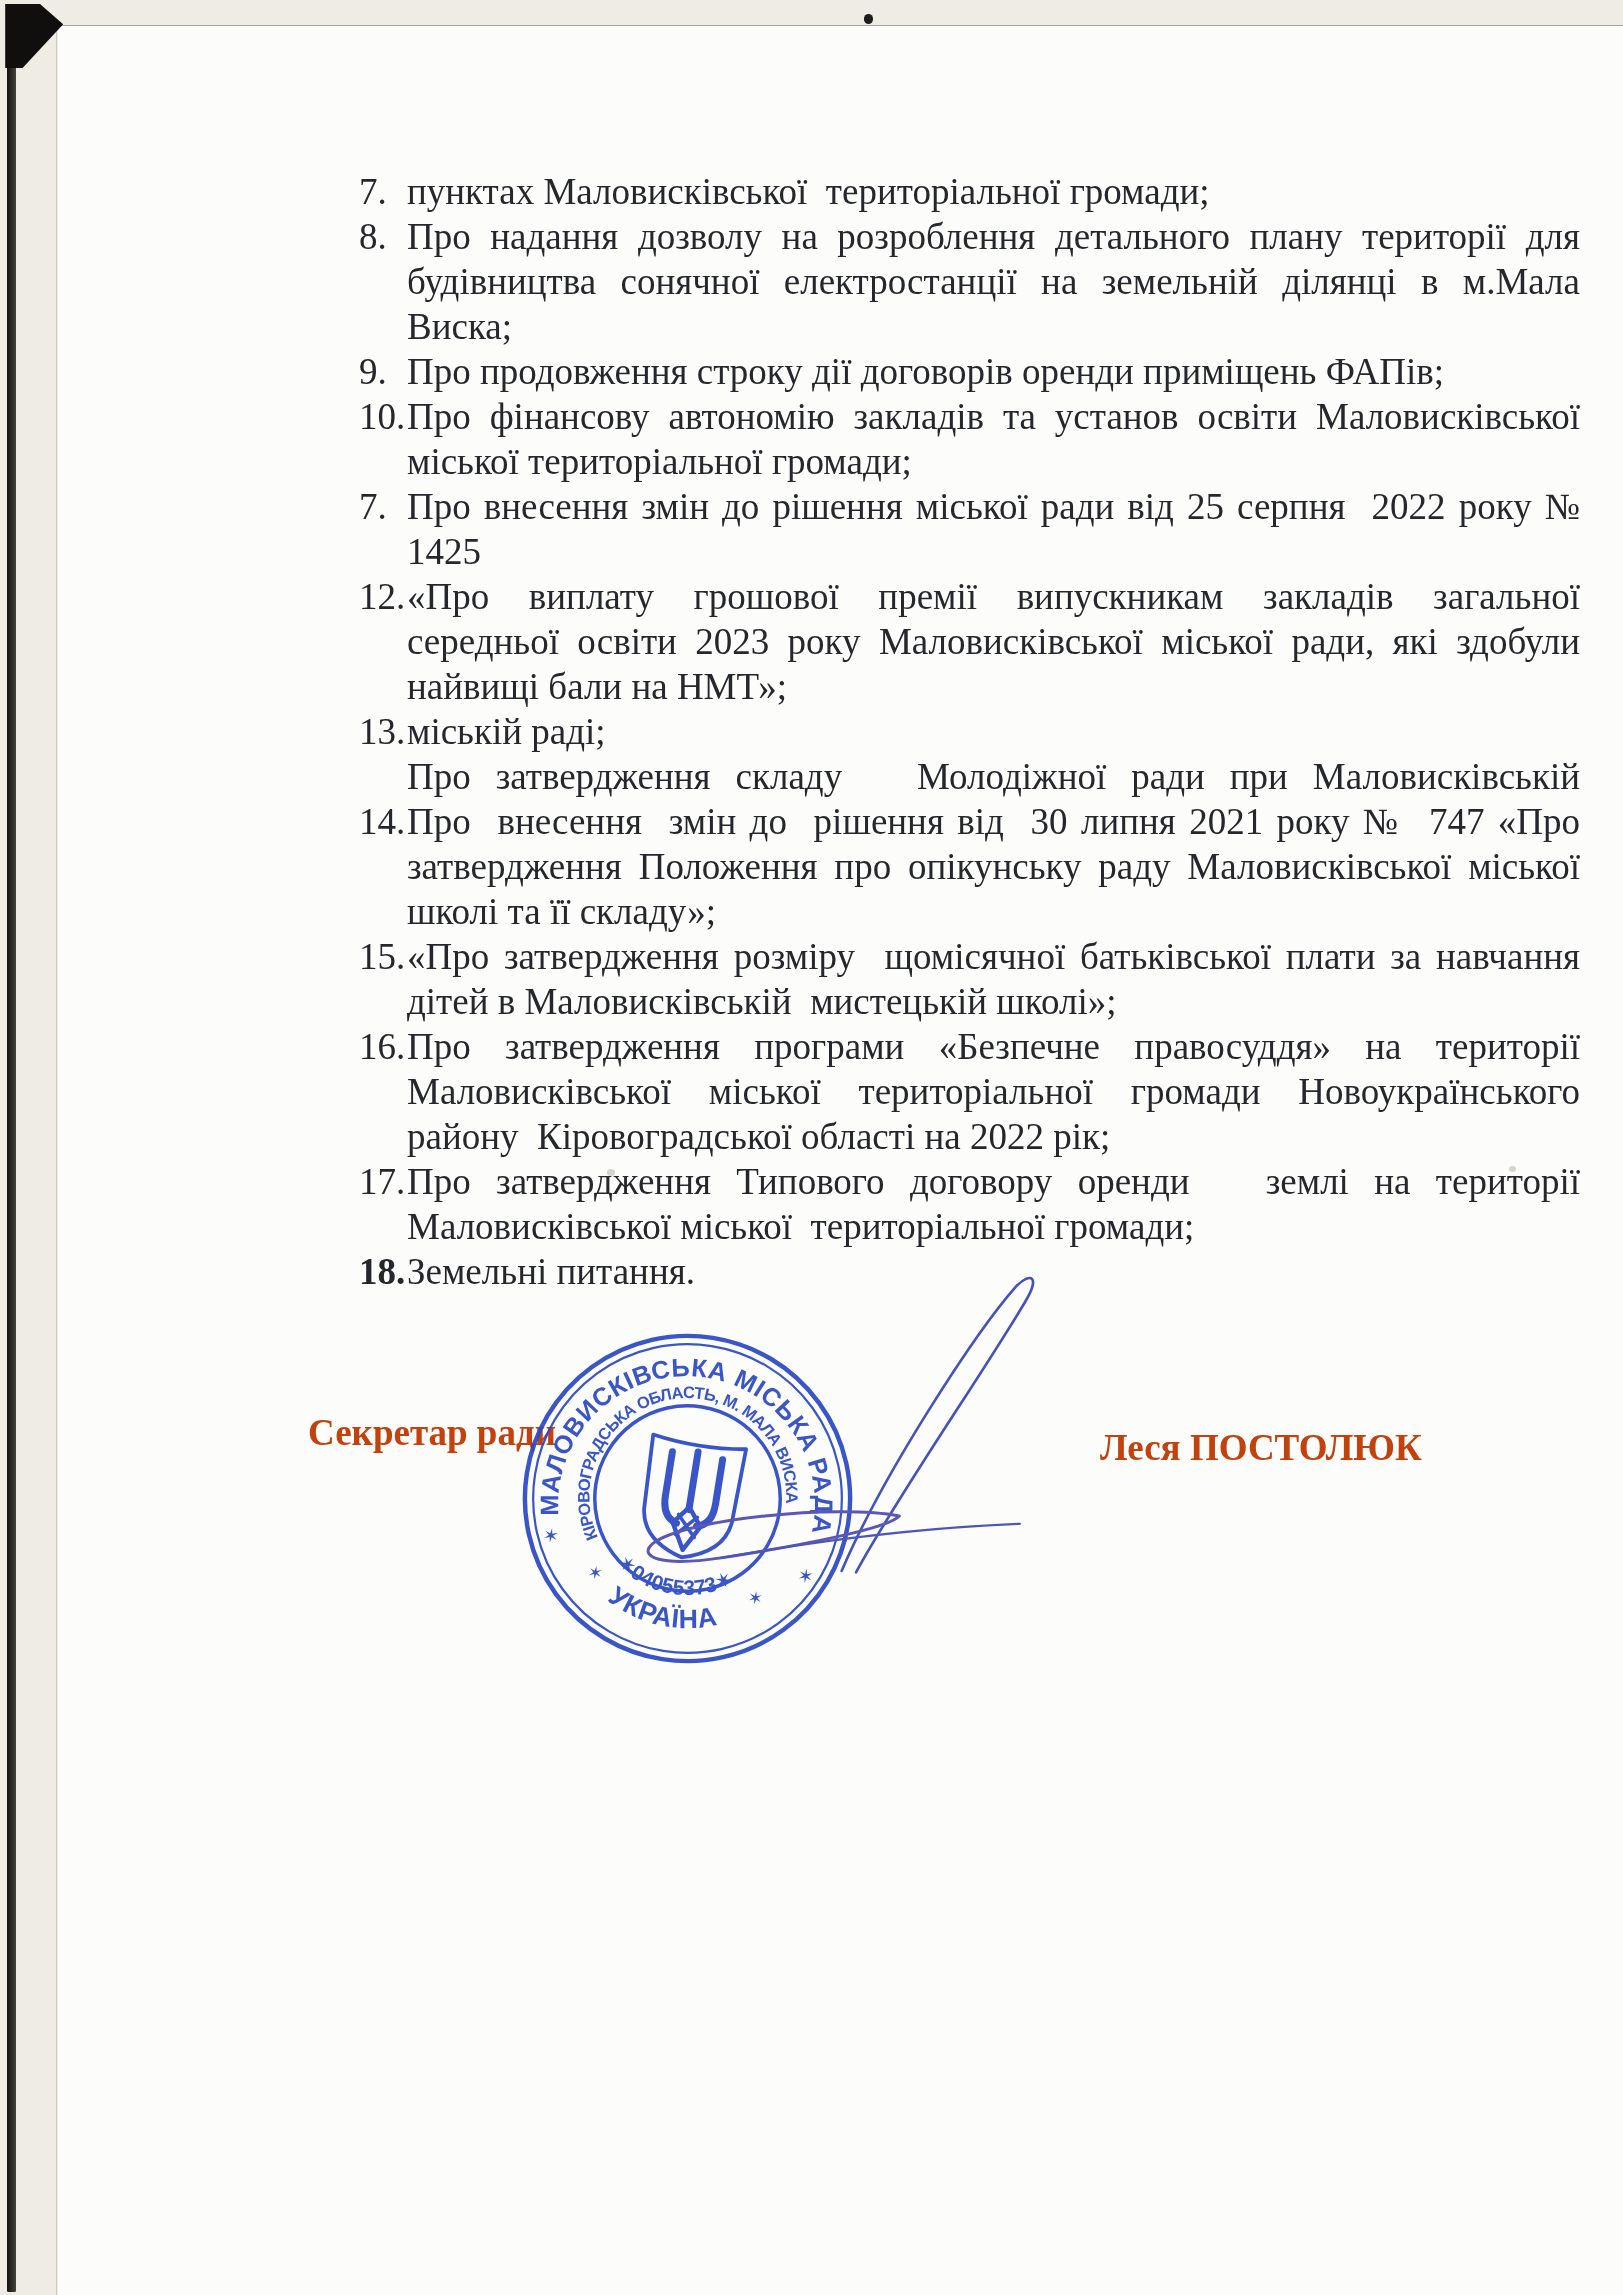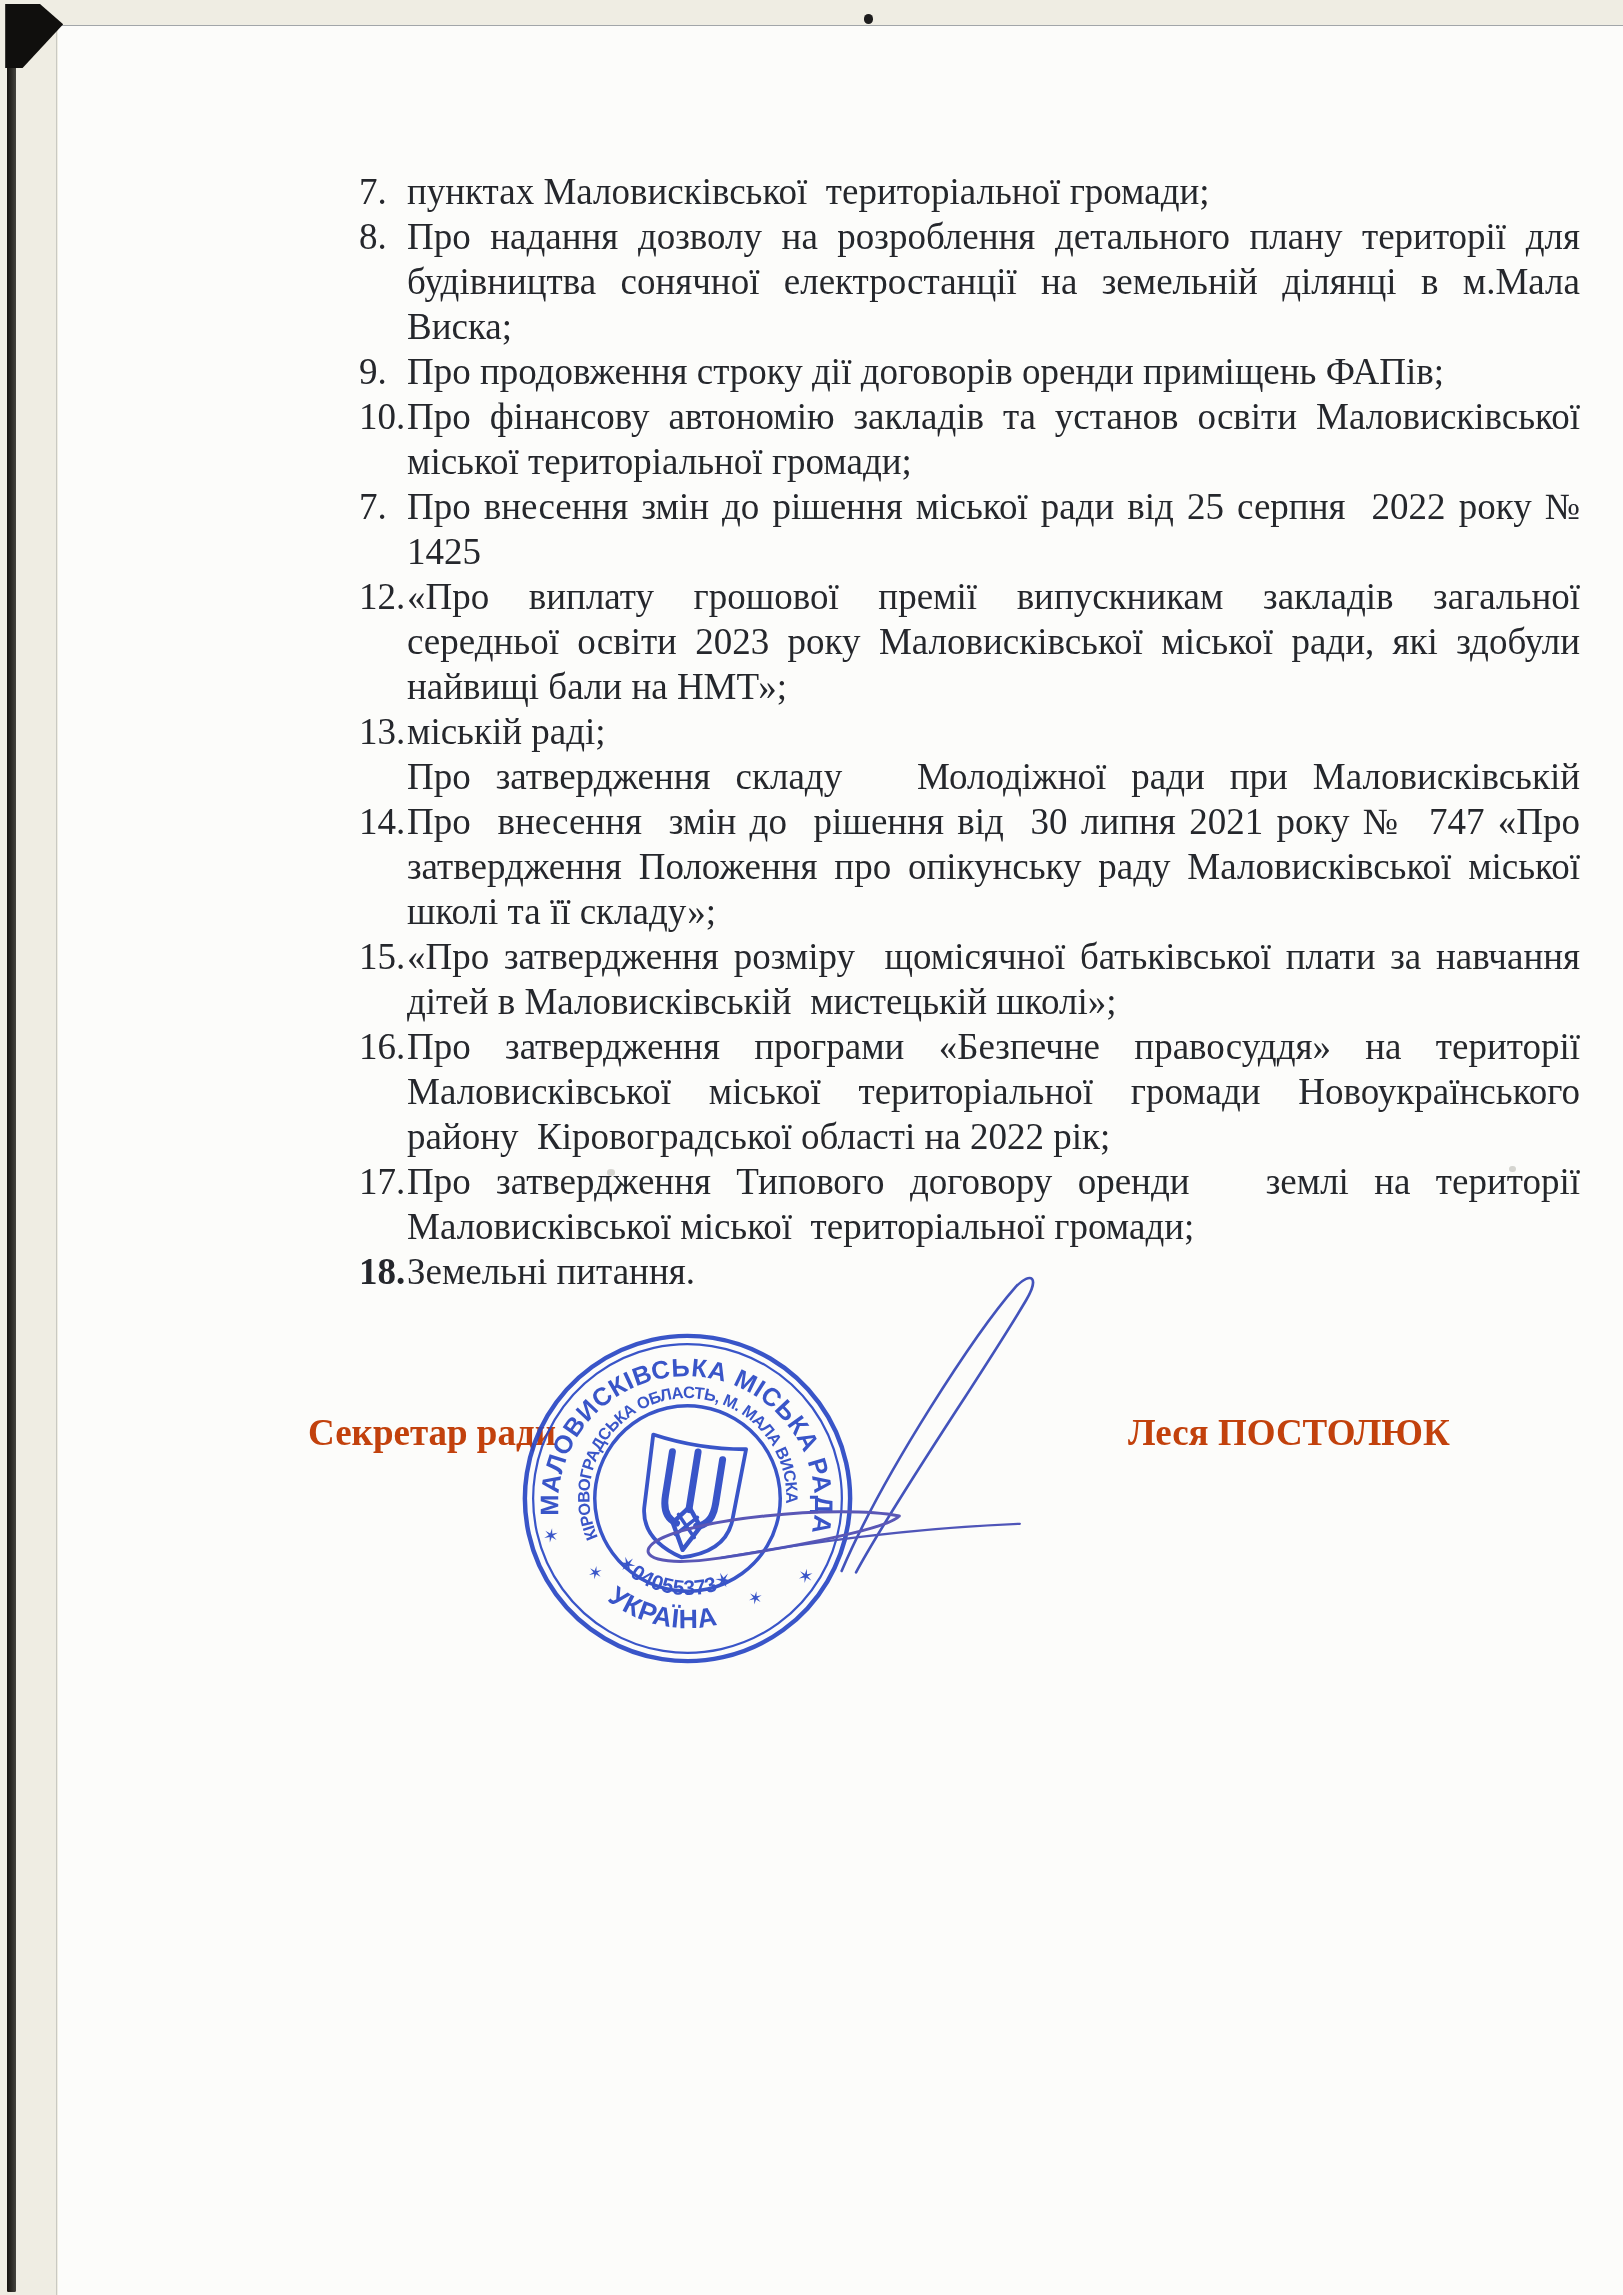--- a/index.html
+++ b/index.html
@@ -48,21 +48,21 @@
   .item .num.b{font-weight:700;}
   .line{line-height:45px;text-align:justify;text-align-last:justify;}
   .line.last{text-align-last:left;}
 
   
   .signoff-role,.signoff-name{
     position:absolute;top:1410px;line-height:45px;
     font-size:37px;font-weight:700;color:#c2410c;white-space:nowrap;
   }
   .signoff-role{left:308px;}
-  .signoff-name{left:1128px;}
+  .signoff-name{left:1100px;margin-top:15px;}
 
   
   .stamp{position:absolute;left:516px;top:1327px;width:343px;height:343px;opacity:.93;}
   .stamp svg{display:block;width:100%;height:100%;}
   .stamp text{font-family:"Liberation Sans","DejaVu Sans",sans-serif;font-weight:700;fill:#2b49c5;}
   .signature{position:absolute;left:556px;top:1263px;width:511px;height:367px;}
   .signature svg{display:block;width:100%;height:100%;}
 </style>
 </head>
 <body>

